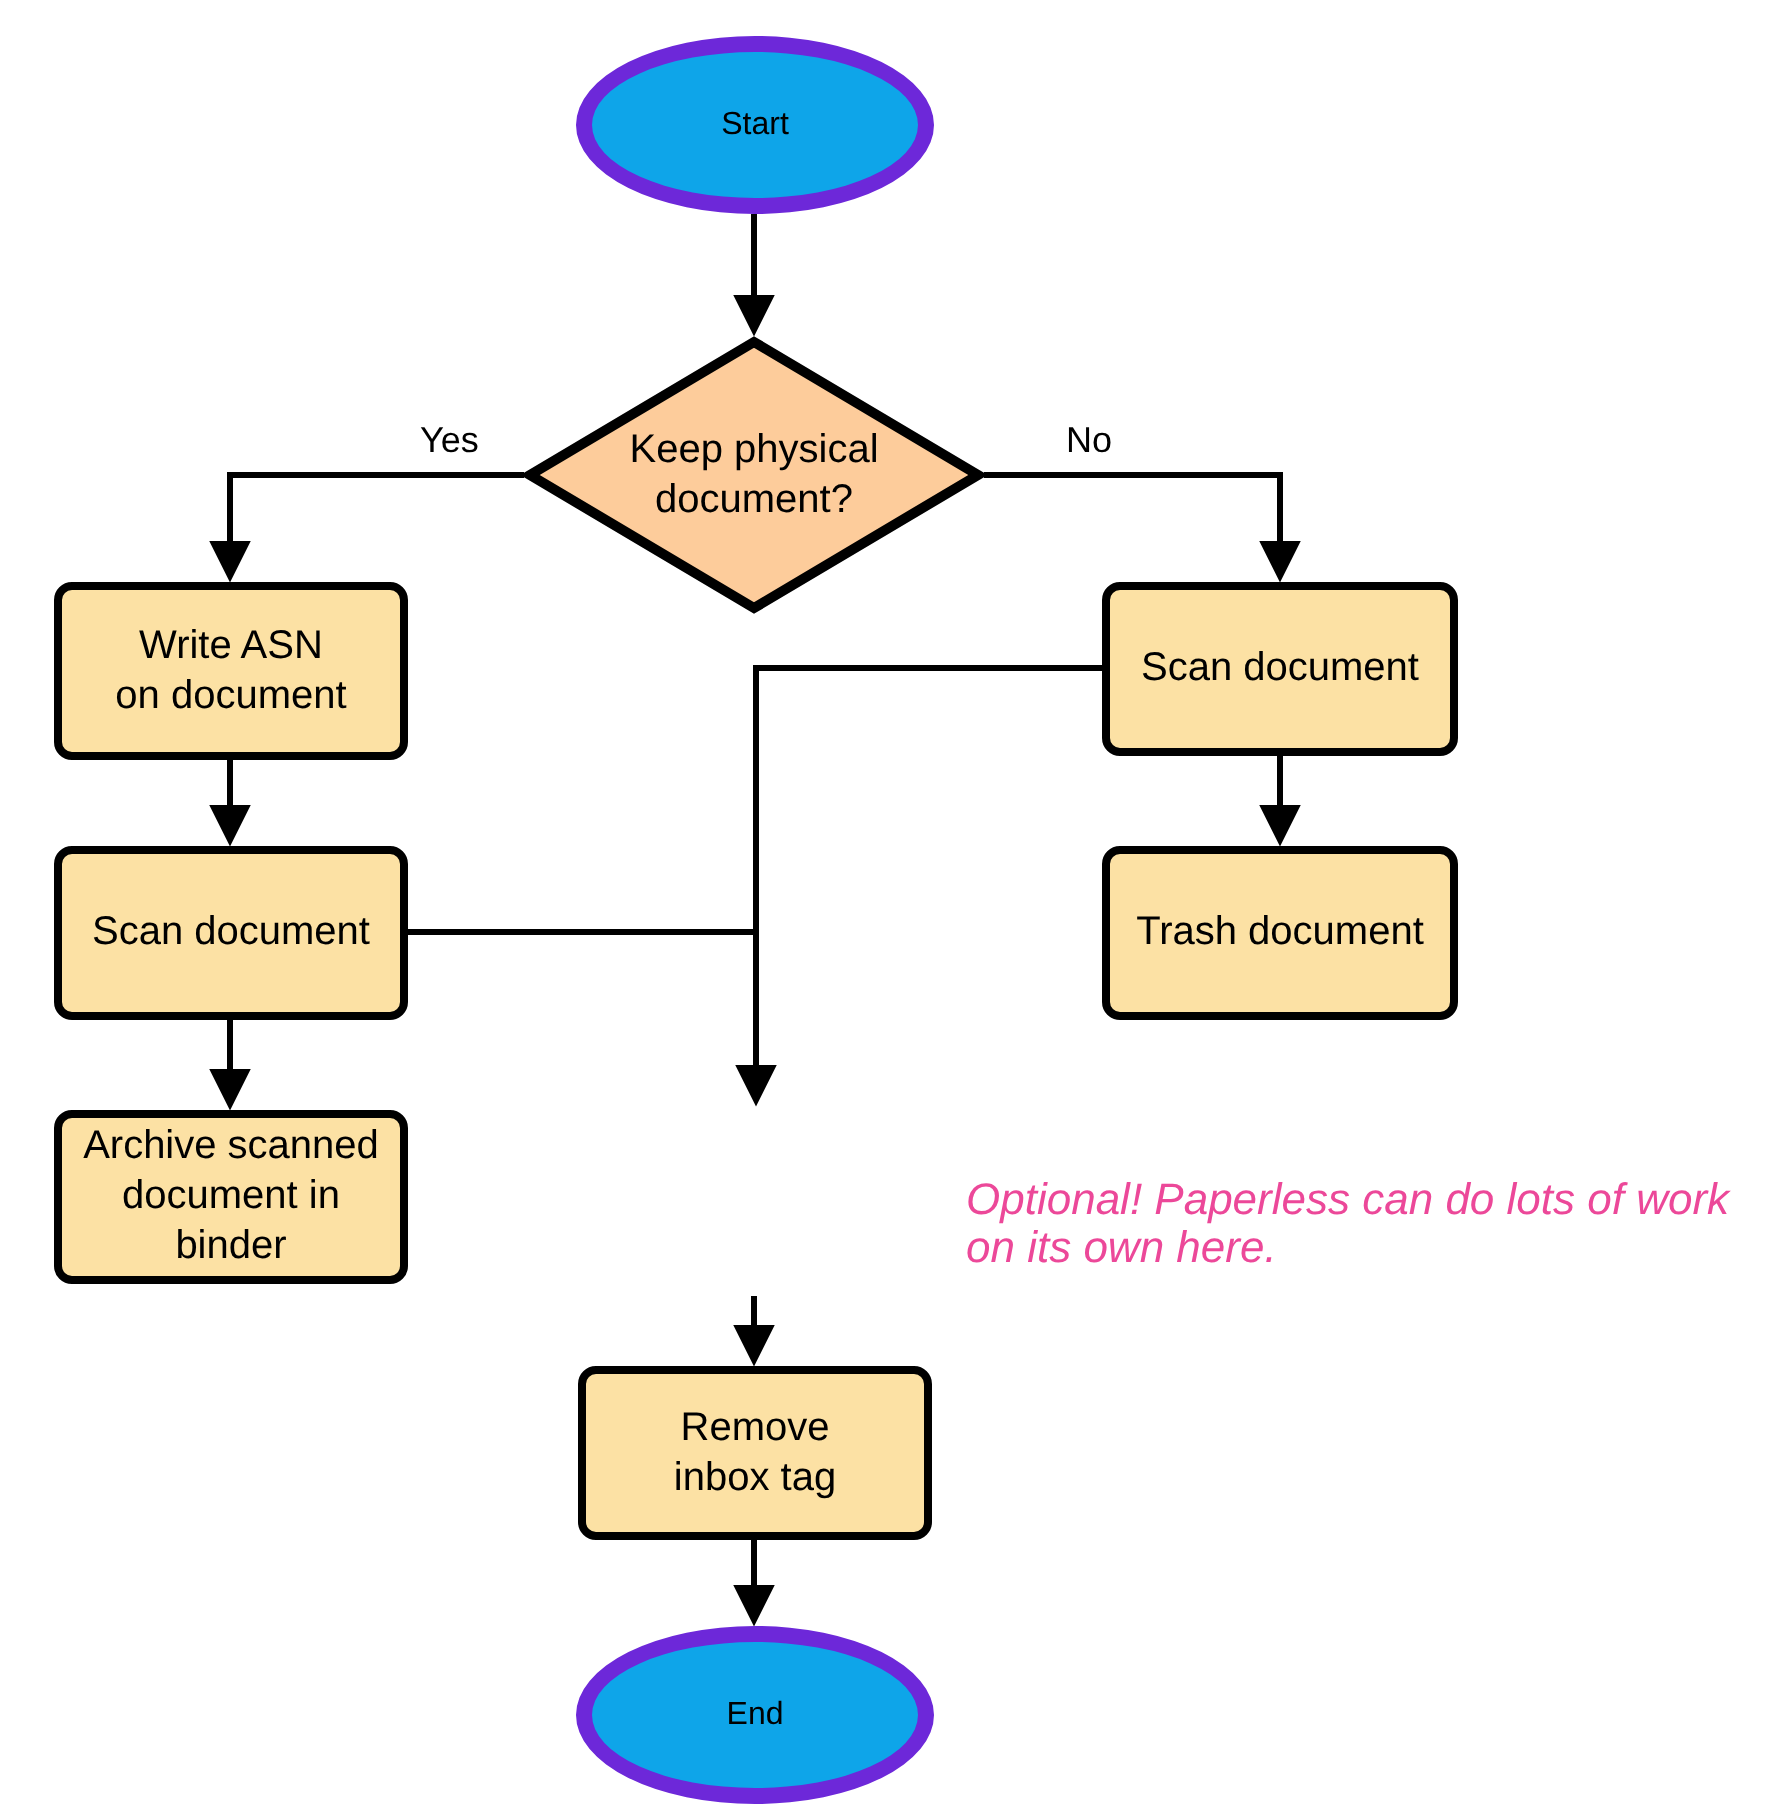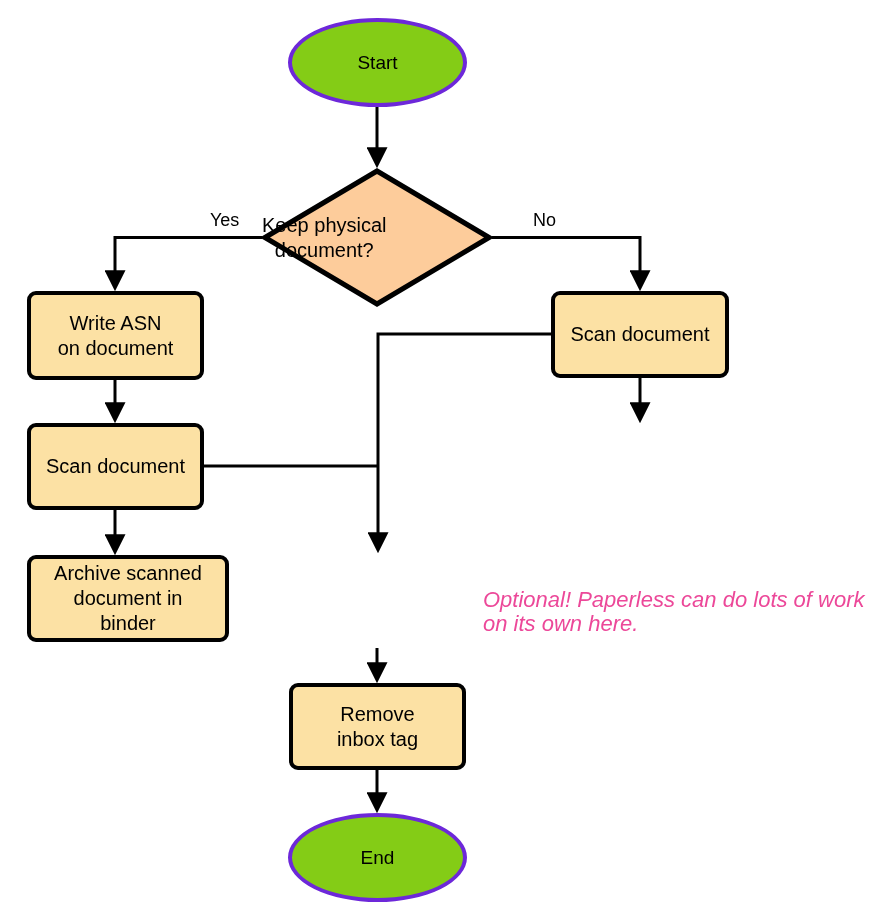--- a/index.html
+++ b/index.html
@@ -1,22 +1,22 @@
 <!DOCTYPE html>
 <html><head>
 <meta charset="utf-8">
 <style>
   html,body{margin:0;padding:0;background:#ffffff;}
   body{width:888px;height:907px;overflow:hidden;font-family:"Liberation Sans",sans-serif;}
   #stage{position:relative;width:888px;height:907px;background:#fff;}
   #wires{position:absolute;left:0;top:0;width:888px;height:907px;}
   .node{position:absolute;box-sizing:border-box;display:flex;align-items:center;justify-content:center;text-align:center;color:#000;}
   .box{border:4px solid #000;border-radius:9px;background:#fce1a4;font-size:20px;line-height:25px;}
-  .term{border:4px solid #6d28d9;border-radius:50%;background:#84cc16;font-size:19px;line-height:25px;}
-  .diamond-wrap{position:absolute;display:flex;align-items:center;justify-content:flex-start;}
+  .term{border:8px solid #6d28d9;border-radius:50%;background:#0ea5e9;font-size:16px;line-height:25px;}
+  .diamond-wrap{position:absolute;display:flex;align-items:center;justify-content:center;}
   .diamond-shape{position:absolute;left:0;top:0;width:100%;height:100%;}
   .diamond-label{position:relative;z-index:2;font-size:20px;line-height:25px;text-align:center;color:#000;}
   .edge-label{position:absolute;font-size:18px;line-height:20px;color:#000;}
   .note{position:absolute;font-style:italic;font-size:22px;line-height:24px;color:#ec4899;}
   .nlines{white-space:pre-line;}
 </style>
 </head>
 <body>
 
 <div id="stage">
@@ -58,30 +58,33 @@
 
   <div class="node box" style="left:27px;top:291px;width:177px;height:89px;">
     <span class="nlines">Write ASN
 on document</span>
   </div>
 
   <div class="node box" style="left:27px;top:423px;width:177px;height:87px;">
     <span class="nlines">Scan document</span>
   </div>
 
-  <div class="node box" style="left:27px;top:555px;width:202px;height:87px;">
+  <div class="node box" style="left:27px;top:555px;width:177px;height:87px;">
     <span class="nlines">Archive scanned
 document in
 binder</span>
   </div>
 
   <div class="node box" style="left:551px;top:291px;width:178px;height:87px;">
     <span class="nlines">Scan document</span>
   </div>
 
+  <div class="node box" style="left:551px;top:423px;width:178px;height:87px;">
+    <span class="nlines">Trash document</span>
+  </div>
 
 
   <div class="note nlines" style="left:483px;top:588px;width:400px;">Optional! Paperless can do lots of work on its own here.</div>
 
   <div class="node term" style="left:288px;top:813px;width:179px;height:89px;">
     <span class="nlines">End</span>
   </div>
 
   <div class="node box" style="left:289px;top:683px;width:177px;height:87px;">
     <span class="nlines">Remove

